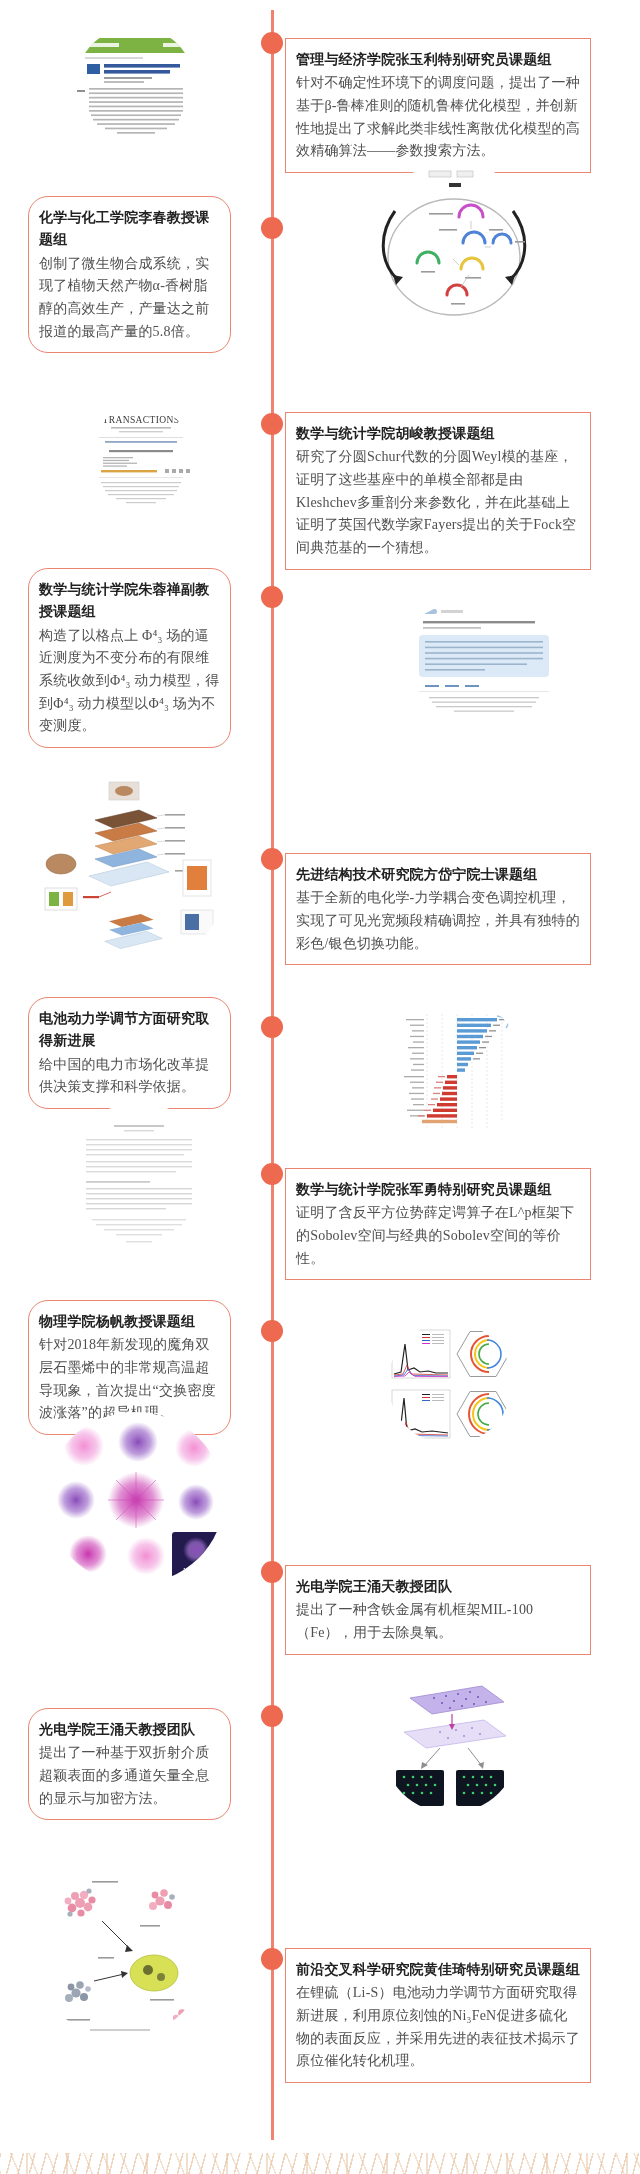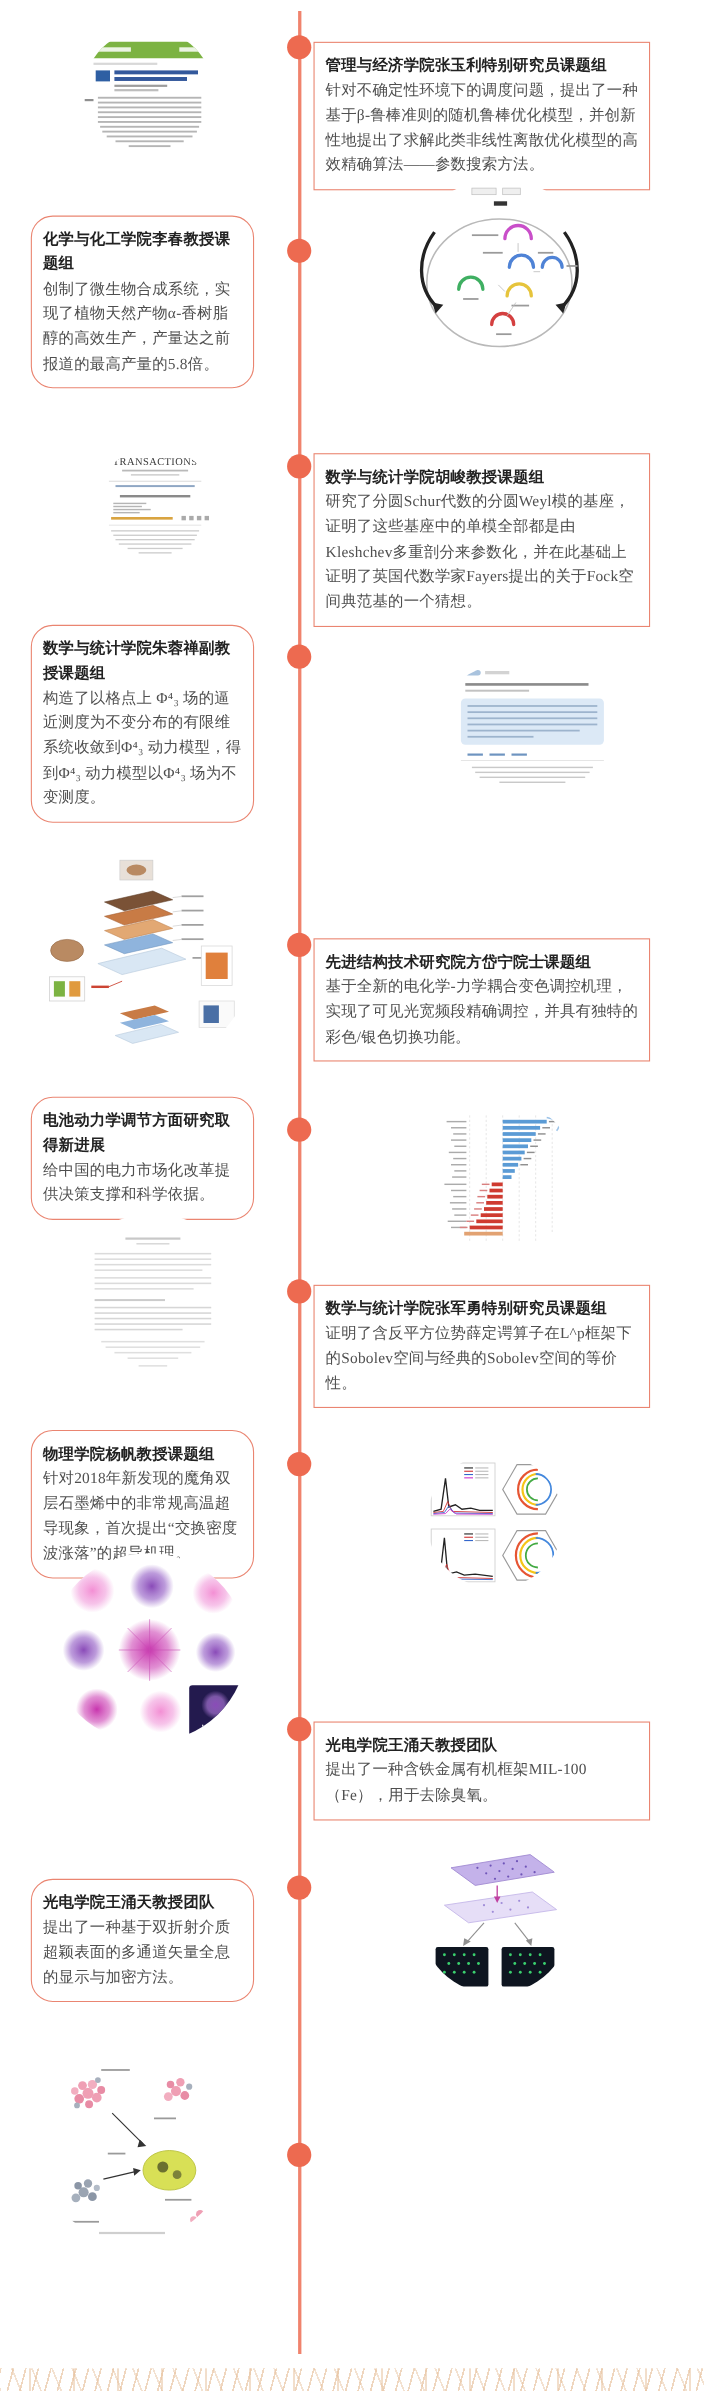--- a/index.html
+++ b/index.html
@@ -570,16 +570,20 @@
       <g fill="#9a9a9a">
         <rect x="60" y="20" width="26" height="1.6"></rect>
           <rect x="108" y="64" width="20" height="1.6"></rect>
         <rect x="28" y="158" width="30" height="1.6"></rect>
           <rect x="118" y="138" width="24" height="1.6"></rect>
         <rect x="66" y="96" width="16" height="1.6"></rect>
       </g>
       <rect x="58" y="168" width="60" height="2" fill="#cfcfcf"></rect>
     </svg>
   </div>
+  <div class="card right" style="top:1948px">
+    <div class="card-title">前沿交叉科学研究院黄佳琦特别研究员课题组</div>
+    <div class="card-body">在锂硫（Li-S）电池动力学调节方面研究取得新进展，利用原位刻蚀的Ni₃FeN促进多硫化物的表面反应，并采用先进的表征技术揭示了原位催化转化机理。</div>
+  </div>
 
   <div class="watermark"></div>
 
 </div>
 
 </body></html>

